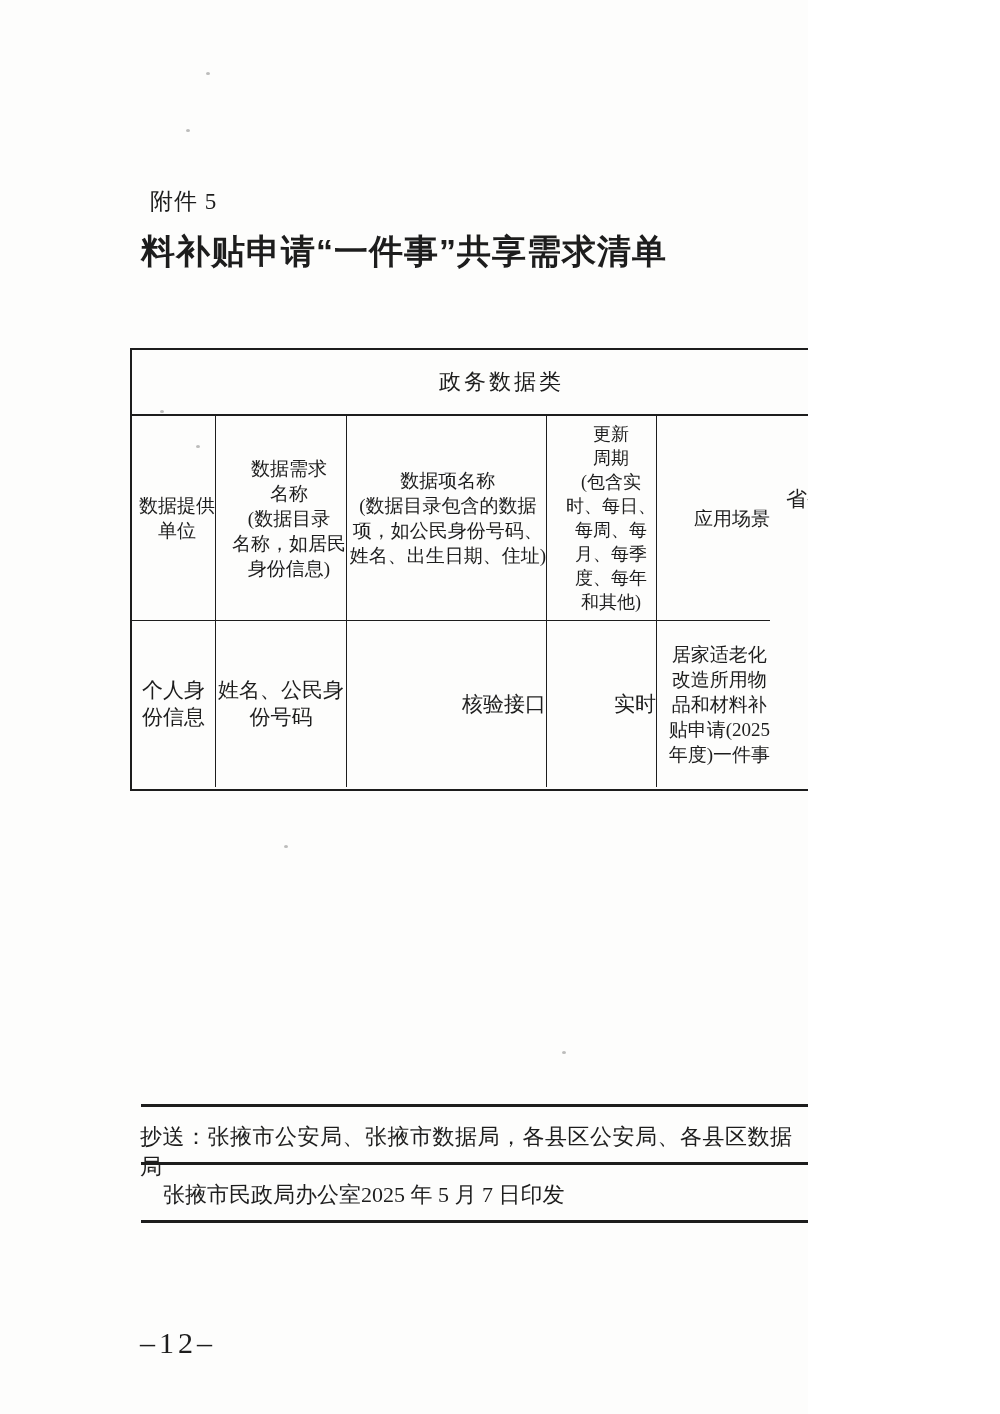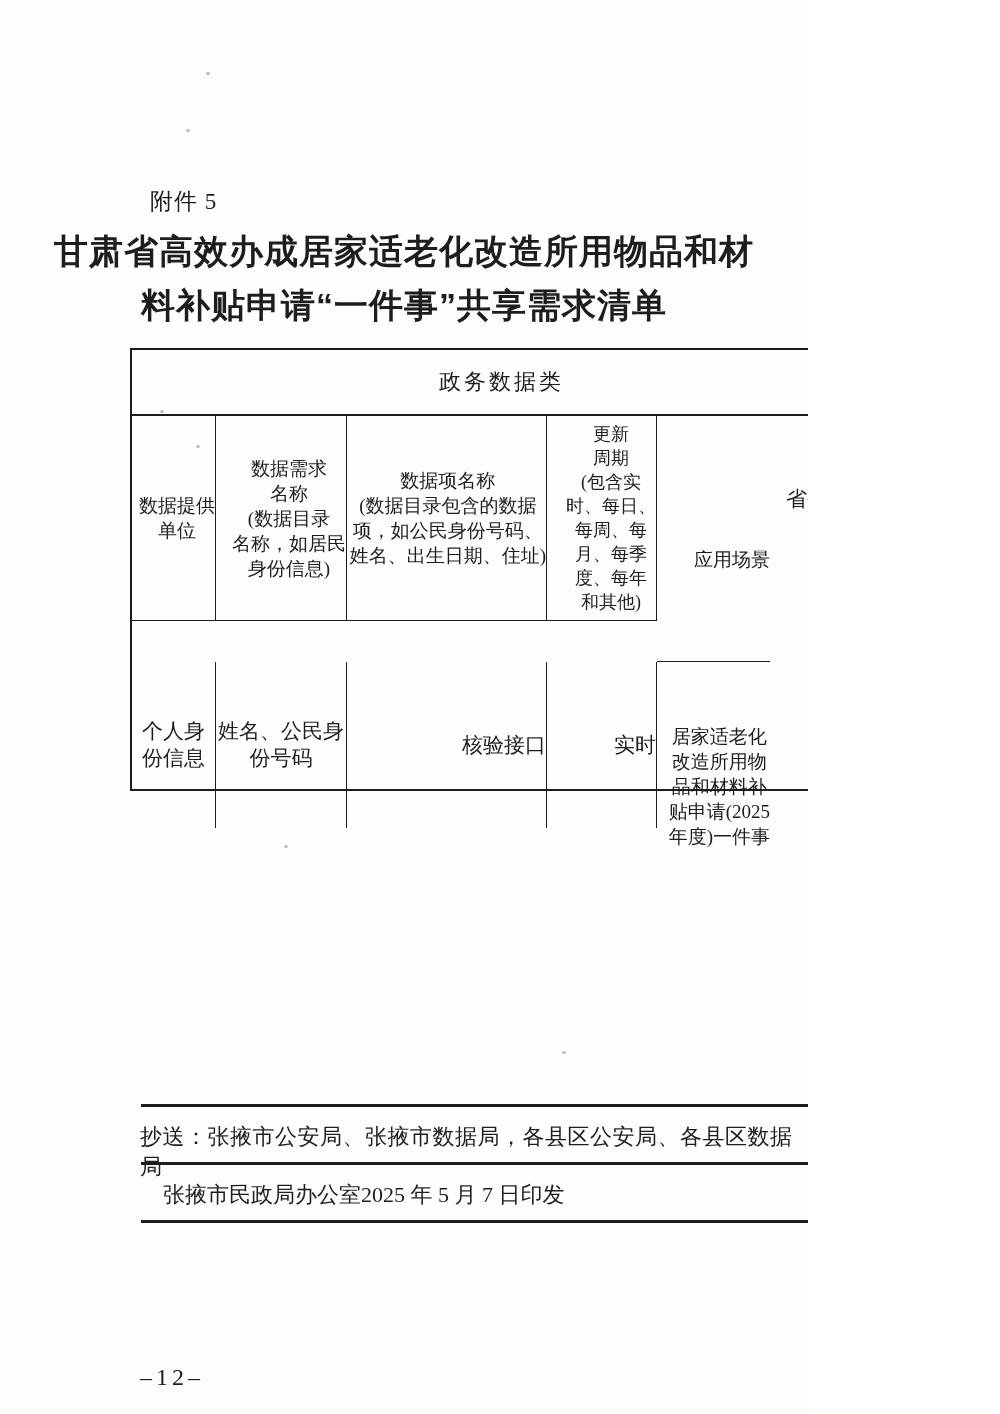--- a/index.html
+++ b/index.html
@@ -37,21 +37,21 @@
   }
   .grid {
     display: grid;
     grid-template-columns: 84px 131px 200px 110px 113px 101px;
   }
   .cell {
     display: flex; align-items: center; justify-content: flex-end;
     border-right: 1.5px solid var(--ink);
     overflow: visible;
   }
-  .cell.last { border-right: none; margin-top: 41px; }
+  .cell.last { border-right: none; }
   .hcell { height: 205px; border-bottom: 1.5px solid var(--ink); font-size: 19px; }
   .dcell { height: 166px; font-size: 21px; }
   .cell span { display: block; text-align: center; white-space: pre-line; line-height: 25px; }
   .dcell span { line-height: 27px; }
   .hcell.narrow { font-size: 18px; }
   .hcell.narrow span { line-height: 24px; }
   .dcell.scenario { font-size: 19px; }
   .dcell.scenario span { line-height: 25px; white-space: pre; }
   .hcell span { white-space: pre; }
   
@@ -65,38 +65,37 @@
   .cc-line {
     position: absolute; left: 140px; top: 1122px;
     font-size: 22px; letter-spacing: 0.5px;
   }
   .issuer-row {
     position: absolute; left: 163px; top: 1180px; width: 657px;
     display: flex; justify-content: flex-start;
     font-size: 22px;
   }
   .page-number {
-    position: absolute; left: 140px; top: 1364px;
-    font-size: 24px; letter-spacing: 4px;
+    position: absolute; left: 140px; top: 1326px;
+    font-size: 30px; letter-spacing: 4px;
   }
   
   .speck {
     position: absolute; width: 4px; height: 3px;
     background: #6c6c6c; opacity: 0.45; border-radius: 50%;
   }
 </style>
 </head>
 <body>
 
 <div class="page">
 
   <div class="attachment">附件 5</div>
 
   <div class="doc-title">
-    <div>甘肃省高效办成居家适老化改造所用物品和材</div>
     <div>料补贴申请“一件事”共享需求清单</div>
   </div>
 
   <div class="tbl">
     <div class="cat-row">政务数据类</div>
     <div class="grid">
 
       <div class="cell hcell">
           <span>数据提供
 单位</span>

